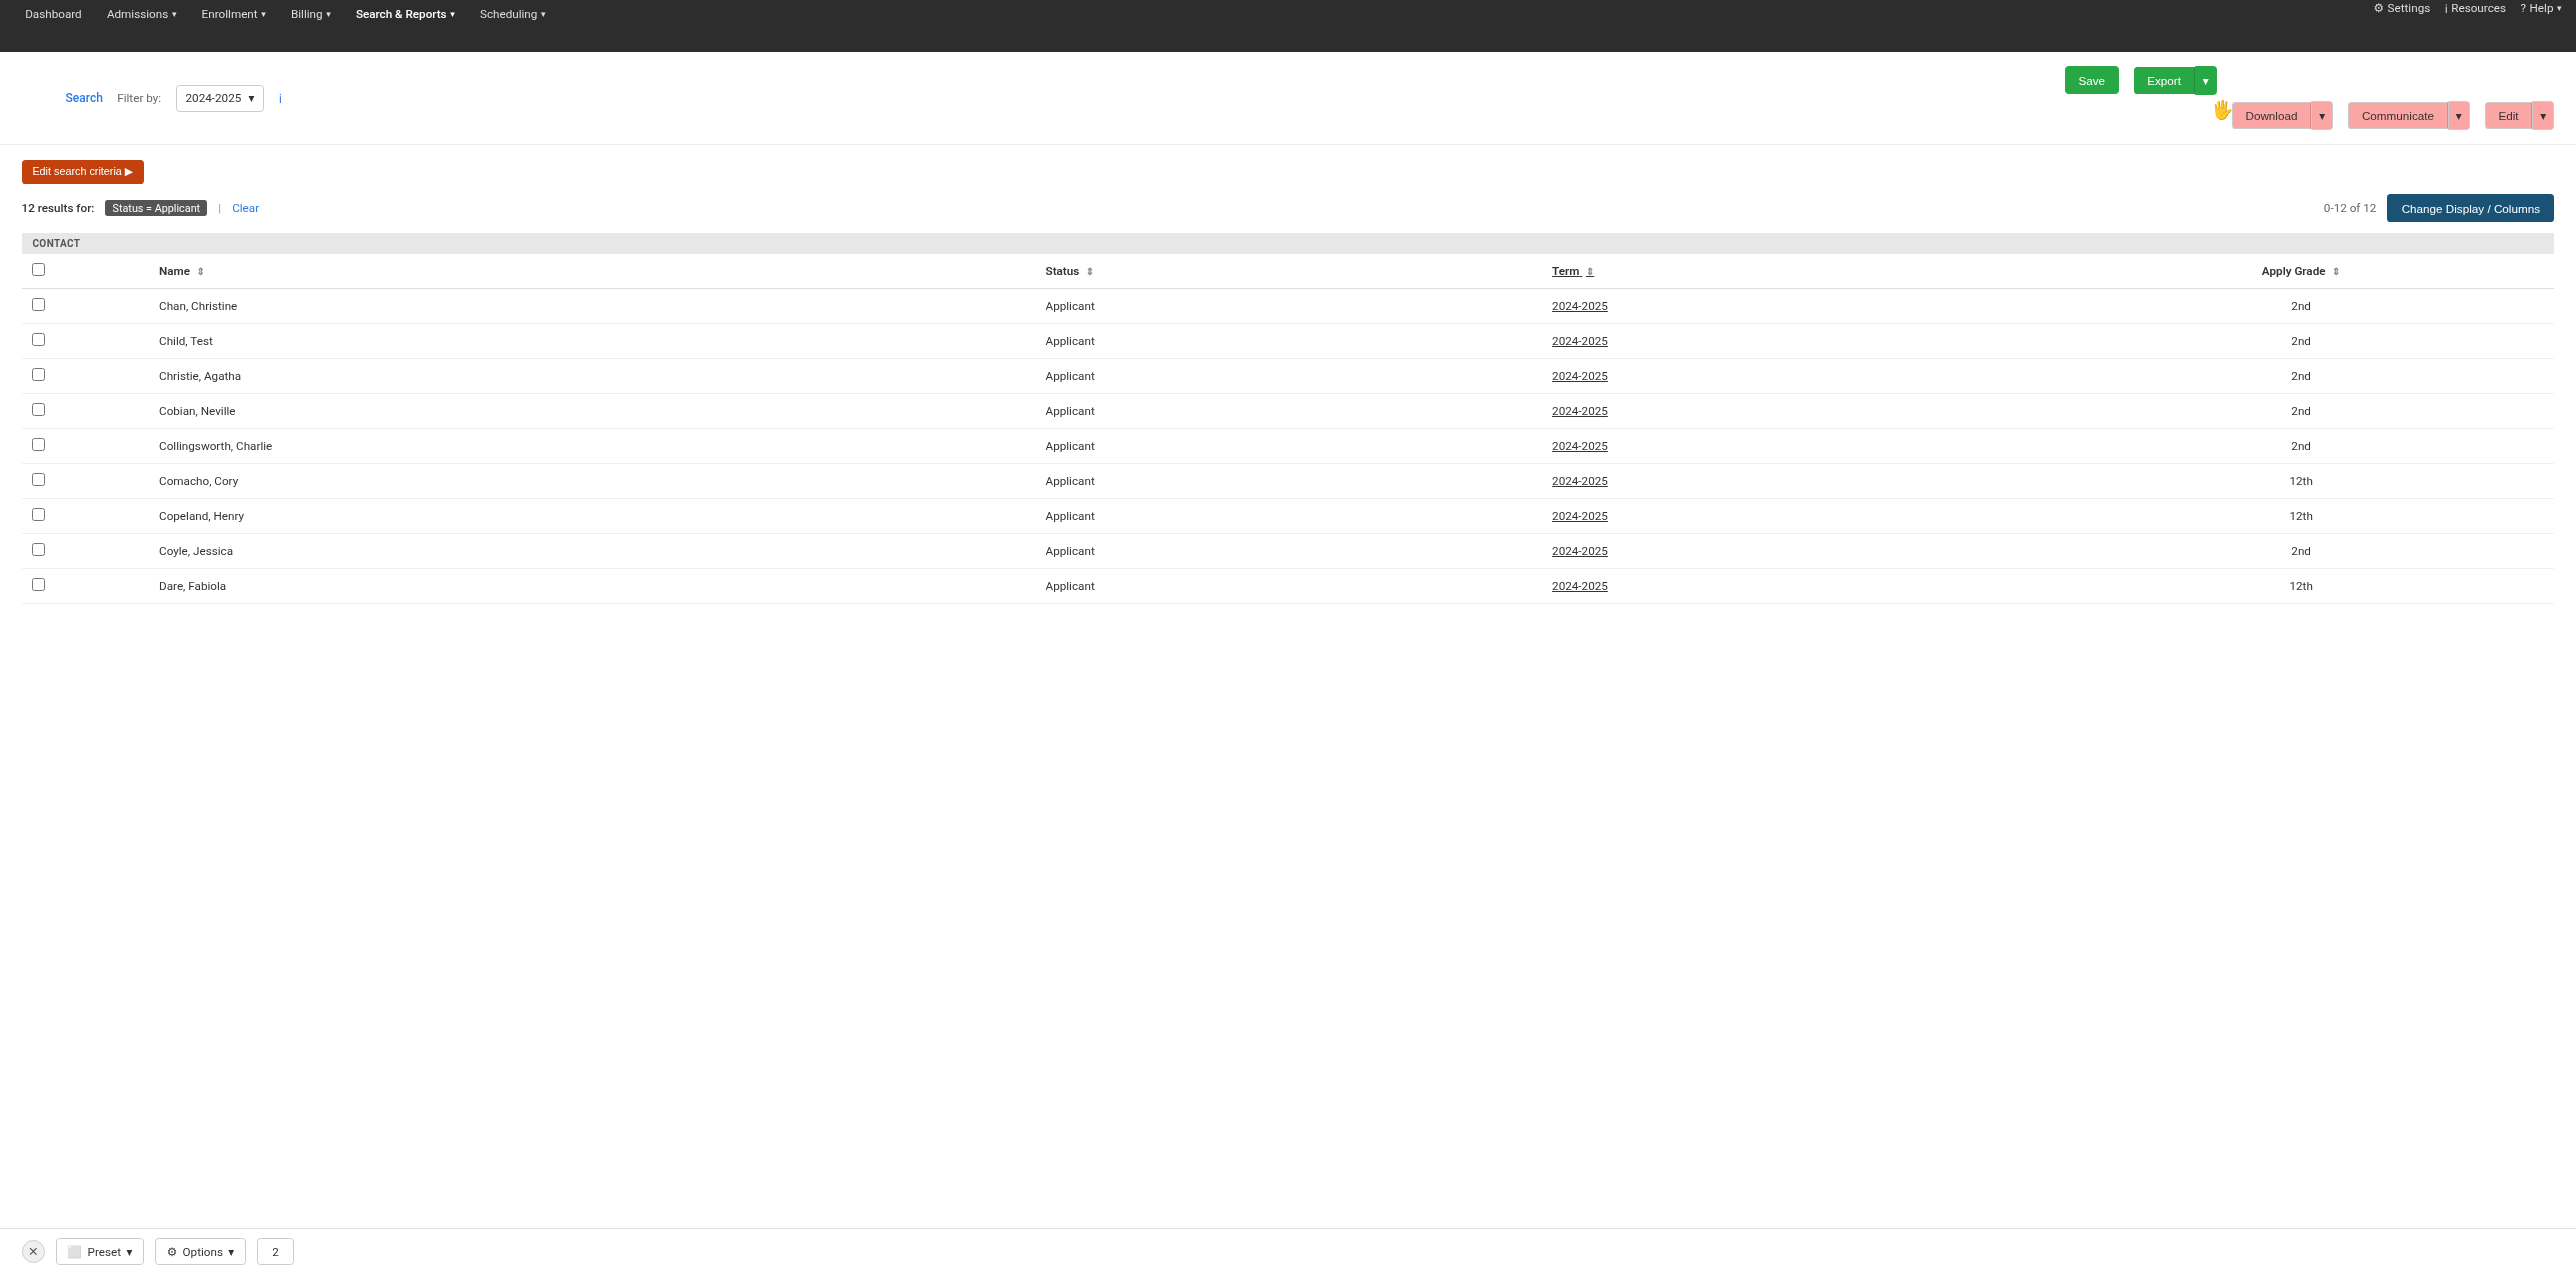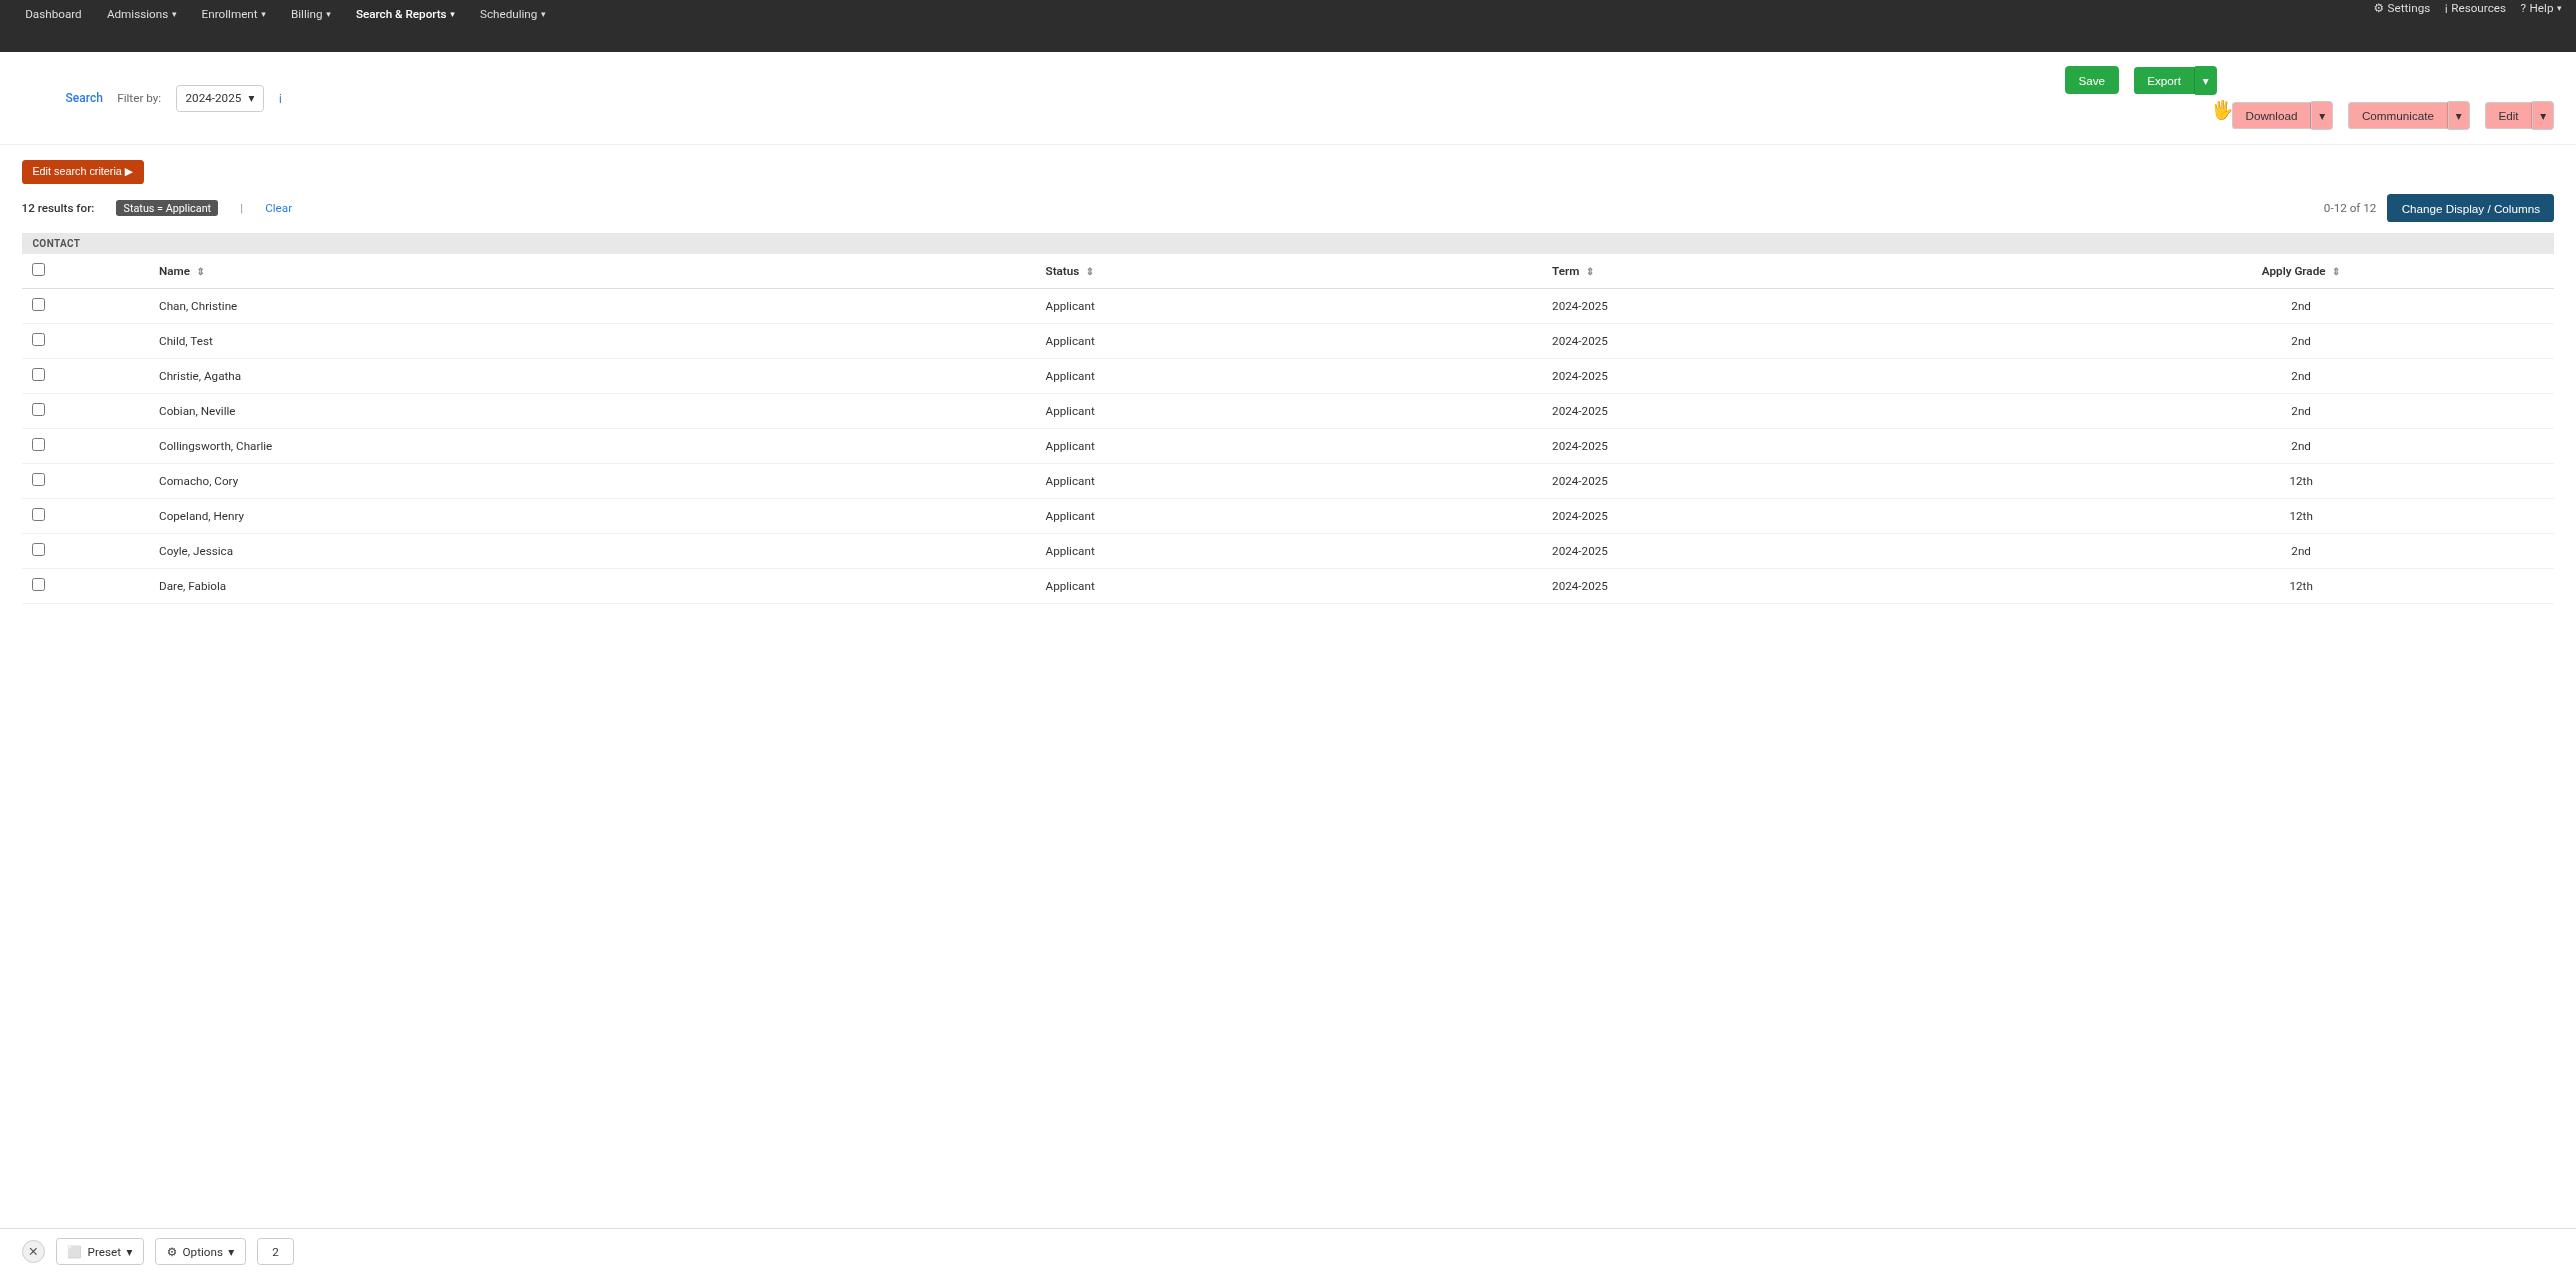--- a/index.html
+++ b/index.html
@@ -94,21 +94,21 @@
       margin-bottom: 10.8px;
     }
 
     
     .results-row {
       display: flex;
       align-items: center;
       justify-content: space-between;
       margin-bottom: 10.8px;
     }
-    .results-left { display: flex; align-items: center; gap: 22px; font-size: 11.7px; }
+    .results-left { display: flex; align-items: center; gap: 11px; font-size: 11.7px; }
     .results-count-label { color: #333; font-weight: 500; }
     .filter-badge {
       background: #555;
       color: #fff;
       padding: 1.8px 7.2px;
       border-radius: 2.7px;
       font-size: 10.8px;
     }
     .clear-link { color: #2c7be5; cursor: pointer; font-size: 11.7px; }
     .results-right { display: flex; align-items: center; gap: 10.8px; font-size: 11.7px; color: #666; }
@@ -149,21 +149,21 @@
       color: #333;
       white-space: nowrap;
     }
     thead th .sort-icon { color: #888; font-size: 10px; margin-left: 3.6px; }
     tbody tr { border-bottom: 0.9px solid #f0f0f0; }
     tbody td { padding: 9px 10.8px; color: #333; }
 
     .checkbox-col { width: 36px; }
     .name-col { width: 35%; }
     .status-col { width: 20%; }
-    .term-col { width: 20%; }
+    .term-col { width: 20%; text-decoration: underline; }
     .grade-col { width: 20%; text-align: center; }
 
     
     .bottom-bar {
       position: fixed;
       bottom: 0;
       left: 0;
       right: 0;
       background: #fff;
       border-top: 0.9px solid #ddd;

